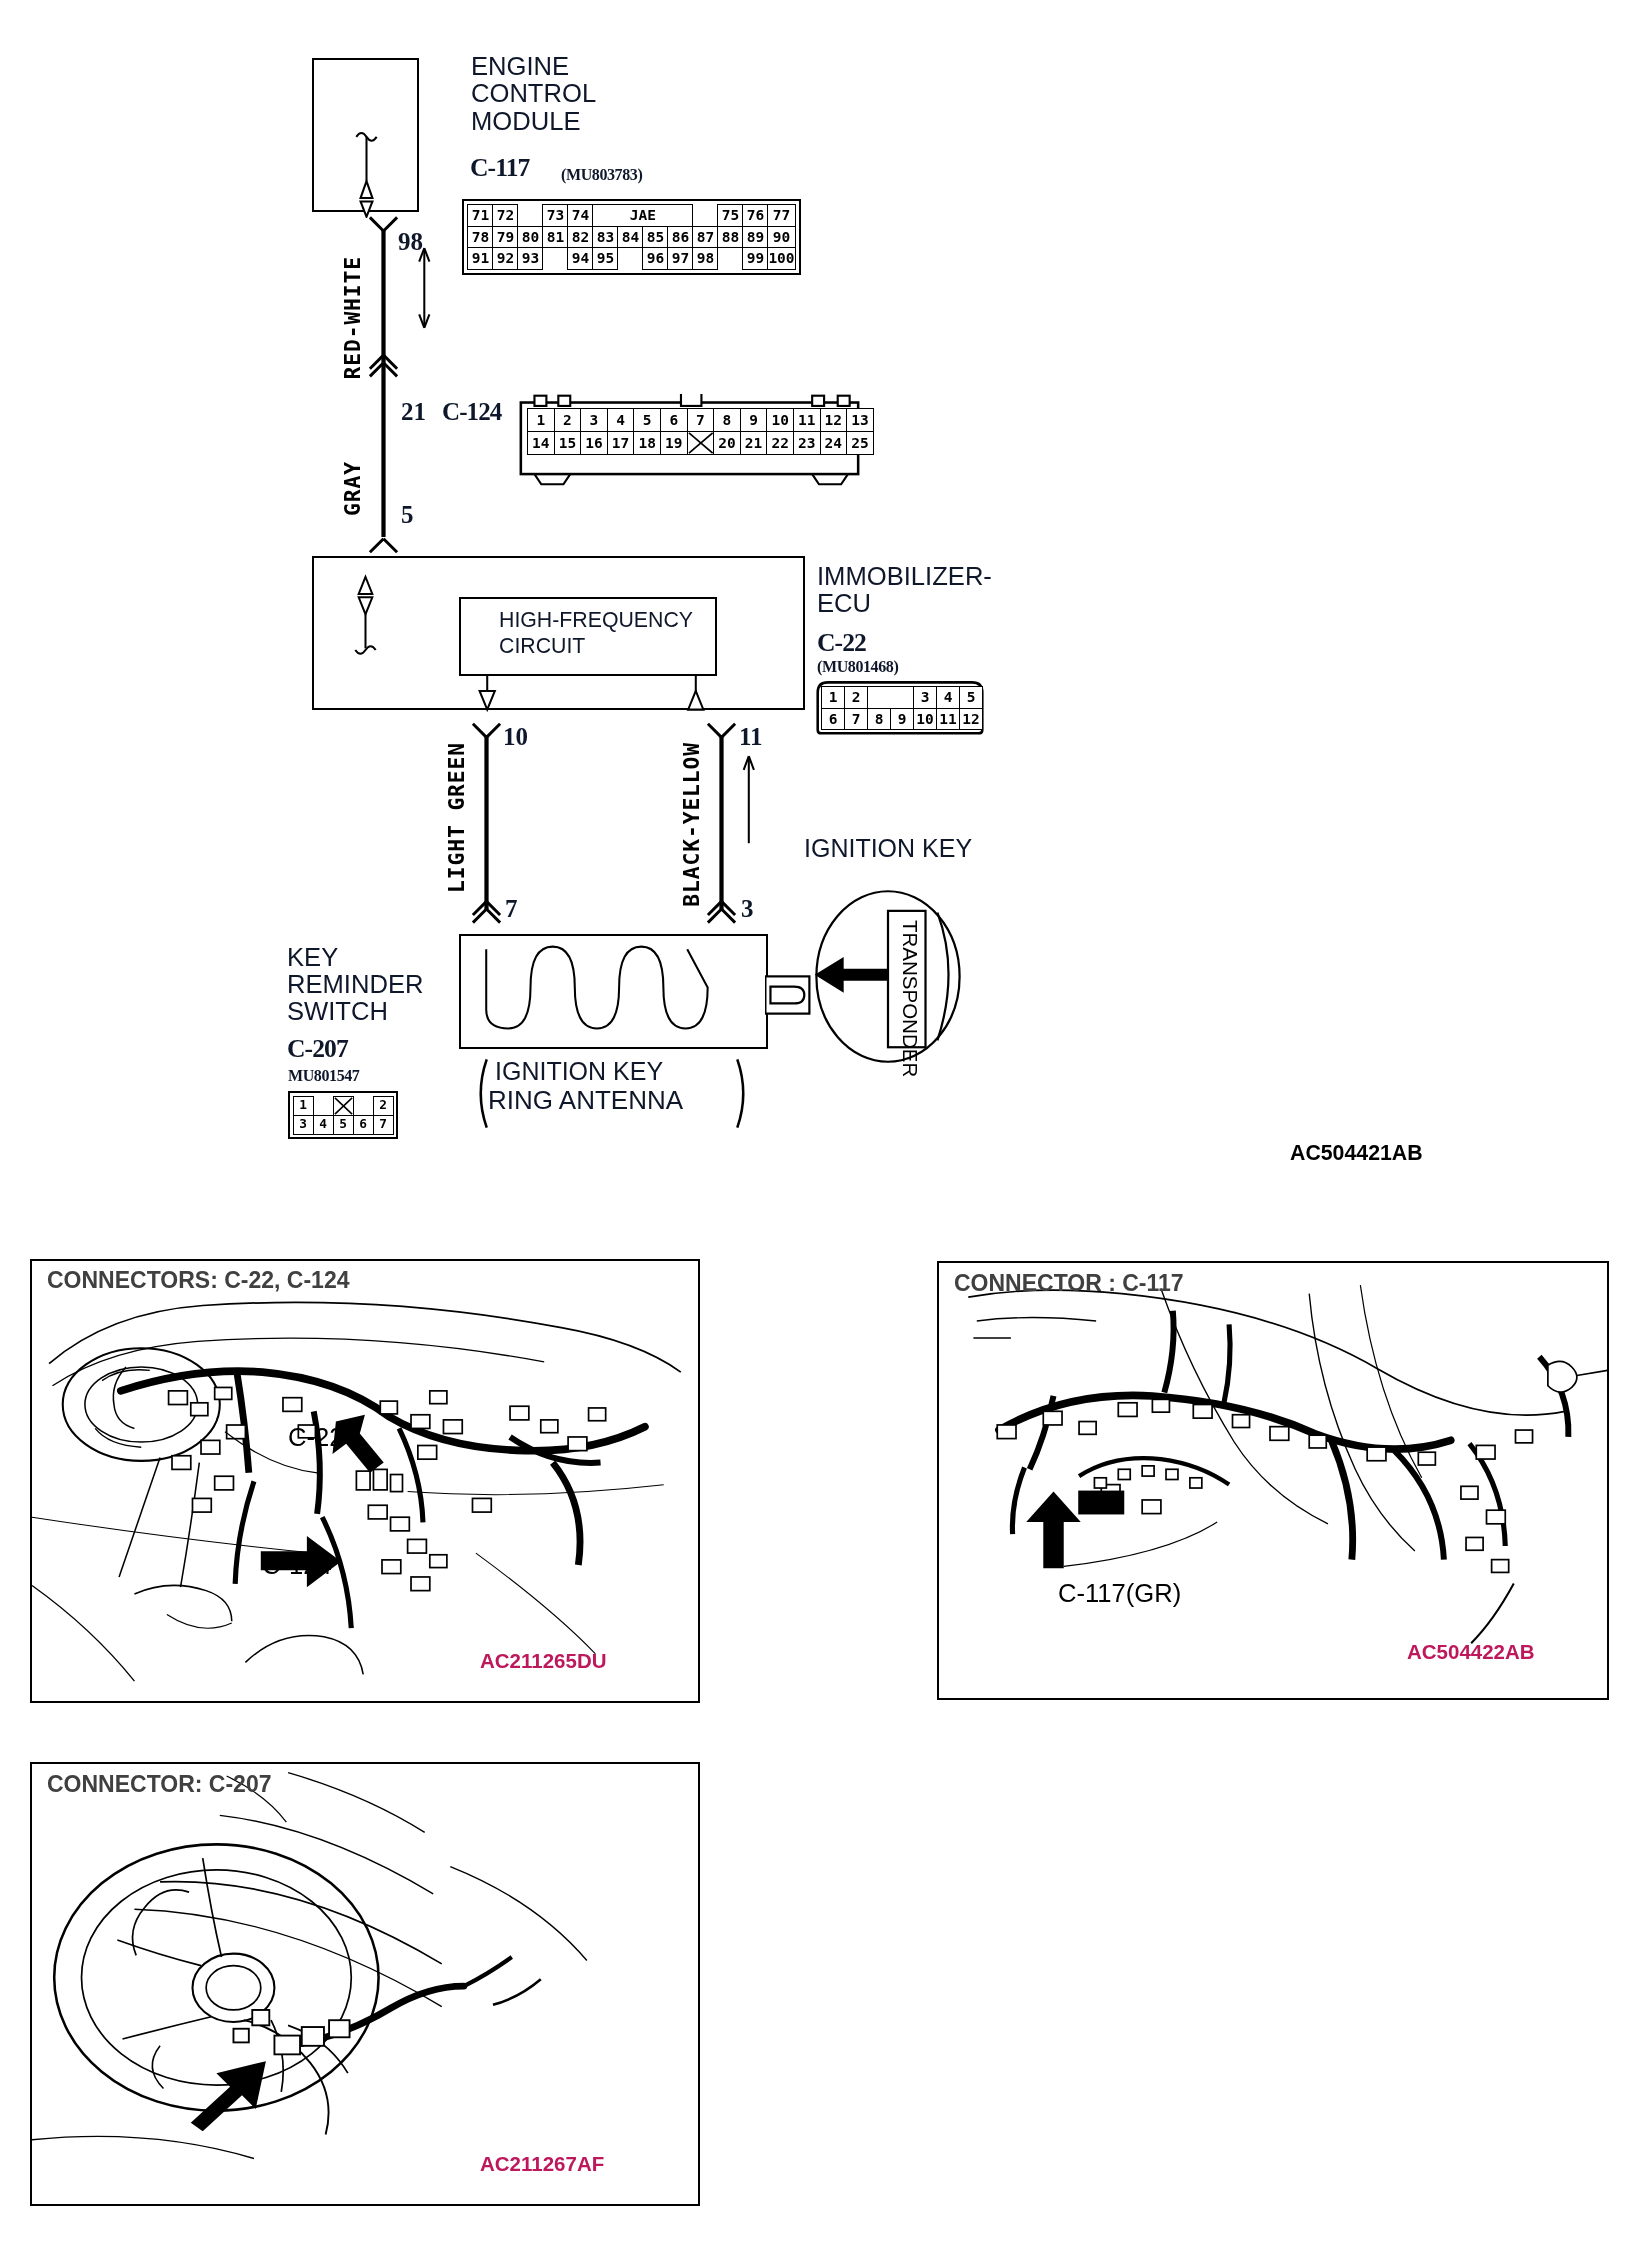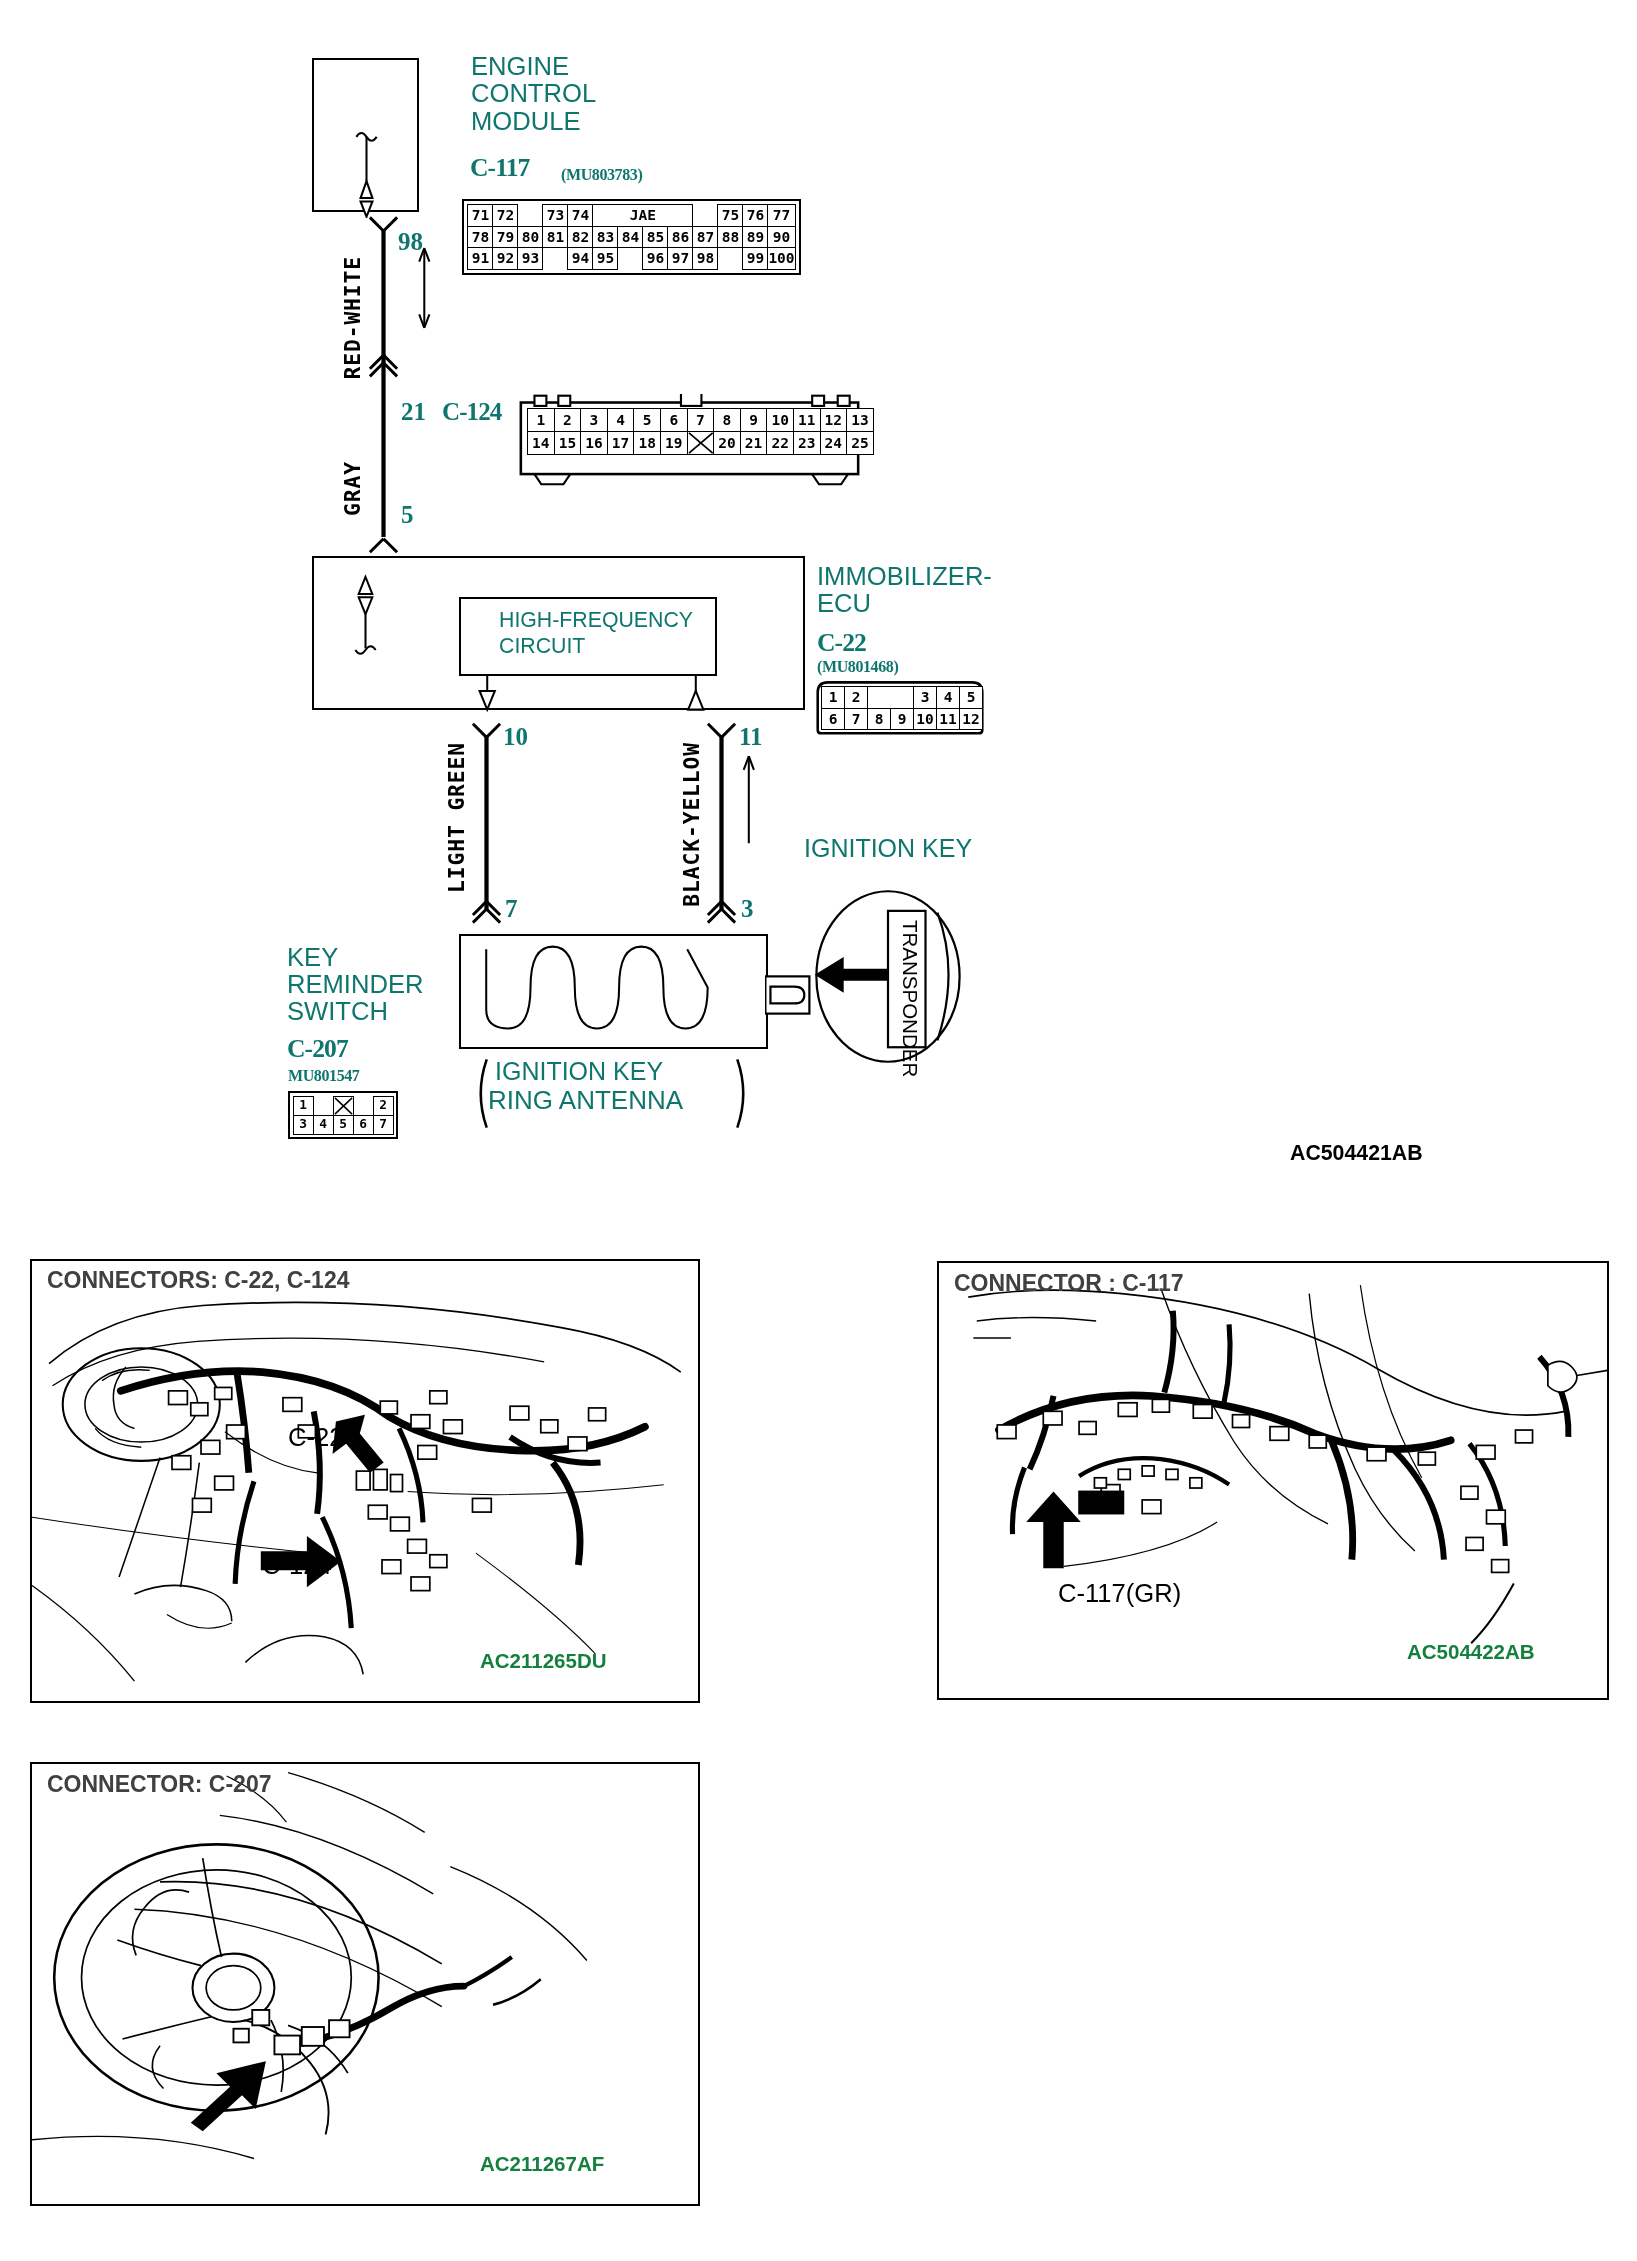--- a/index.html
+++ b/index.html
@@ -9,21 +9,21 @@
   }
   body {
     width: 1637px;
     height: 2261px;
     position: relative;
     font-family: "Liberation Sans", sans-serif;
     color: #000000;
     overflow: hidden;
   }
   .abs { position: absolute; }
-  .txt { color:#0f766e; white-space: pre; line-height: 1.05; }
+  .txt { color:#0f172a; white-space: pre; line-height: 1.05; }
 
   
   #schematic { position:absolute; left:0; top:0; width:1637px; height:1195px; }
 
   .block {
     border: 2.6px solid #000;
     background: #fff;
     box-sizing: border-box;
   }
 
@@ -86,21 +86,21 @@
     font-family: "Liberation Sans", sans-serif;
     font-weight: bold;
     font-size: 23px;
     color: #404040;
   }
   .panel-code {
     position: absolute;
     font-family: "Liberation Sans", sans-serif;
     font-weight: bold;
     font-size: 20.5px;
-    color: #15803d;
+    color: #be185d;
   }
   .fig-code {
     position:absolute;
     font-family:"Liberation Sans", sans-serif;
     font-weight:bold;
     font-size:21.3px;
   }
   .callout {
     position:absolute;
     font-family:"Liberation Sans", sans-serif;

